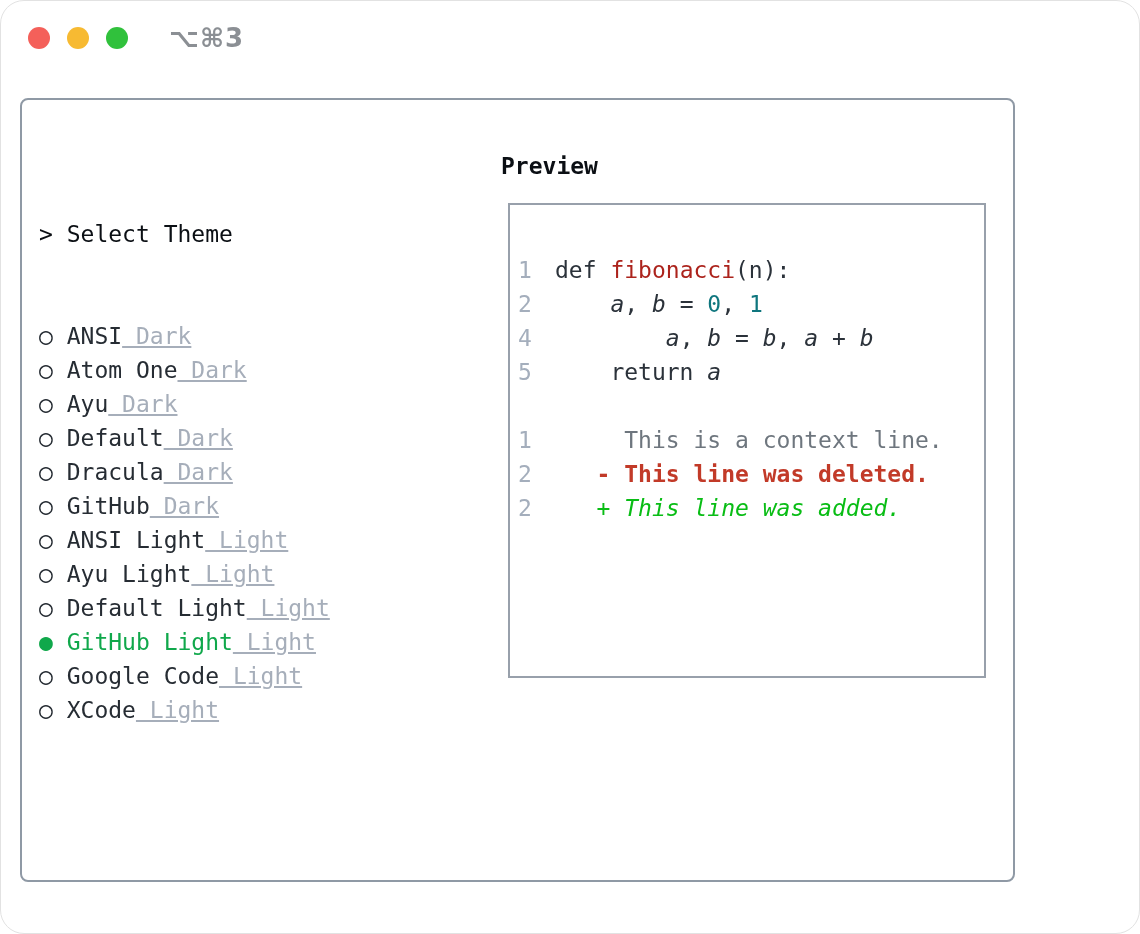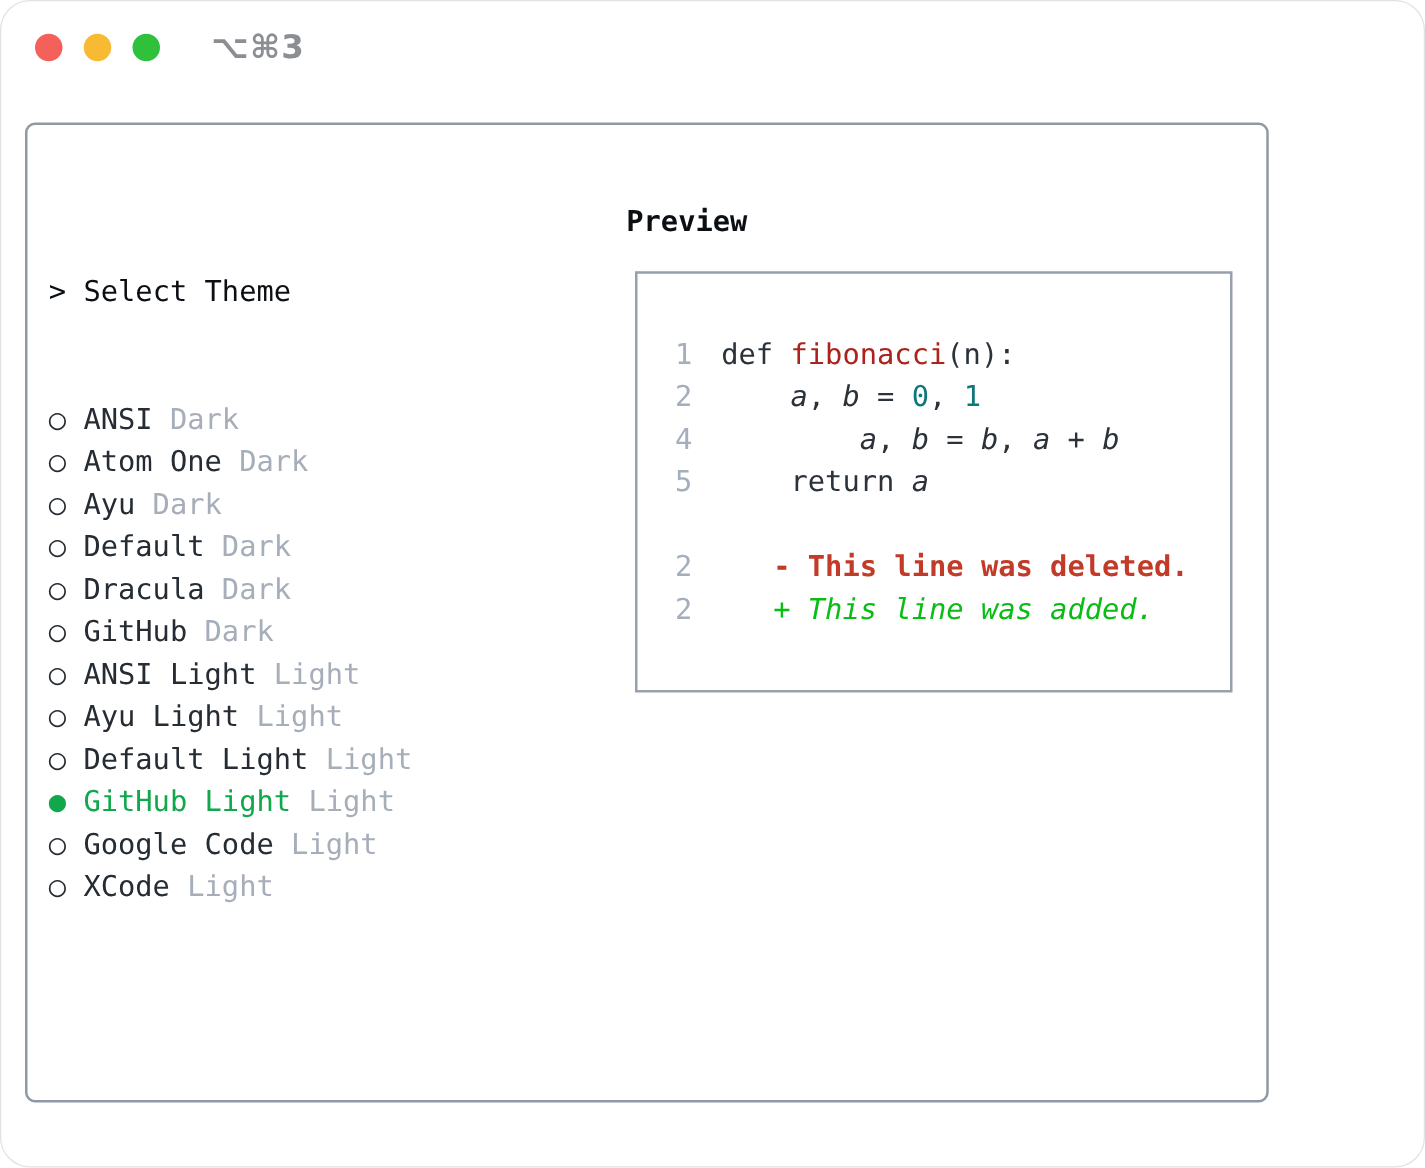--- a/index.html
+++ b/index.html
@@ -30,33 +30,33 @@
     border:2px solid var(--panel-border); border-radius:8px; background:#fff;
   }
 
   
   .left-col {
     position:absolute; left:38px; top:148px;
     font-size:23px; line-height:34px; white-space:pre; color:var(--text-dark);
   }
   .row { height:34px; white-space:pre; }
   .bold-black { font-weight:400; color:var(--text-black); }
-  .muted { color:var(--muted); }
+  .muted { color:var(--muted);text-decoration:underline; }
   .green { color:var(--green-selected); }
   .dark  { color:var(--text-dark); }
 
   
   .preview-title {
-    position:absolute; left:500px; top:160px; height:34px; line-height:34px;
+    position:absolute; left:500px; top:148px; height:34px; line-height:34px;
     font-size:23px; font-weight:700; color:var(--text-black); white-space:pre;
   }
   .preview-box {
-    position:absolute; left:507px; top:216px; width:478px; height:337px;
+    position:absolute; left:507px; top:202px; width:478px; height:475px;
     border:2px solid var(--box-border); background:#fff;
-    padding:48px 0 0 30px; overflow:hidden;
+    padding:48px 0 0 8px; overflow:hidden;
   }
   .code-line { height:34px; line-height:34px; font-size:23px; white-space:pre; }
   .ln { display:inline-block; width:37px; color:var(--line-number); }
   .seg-pl  { color:var(--code-plain); }
   .seg-fn  { color:var(--code-function-red); }
   .seg-num { color:var(--code-number-teal); }
   .seg-bi  { color:var(--code-builtin-blue); }
   .seg-var { color:var(--code-plain); font-style:italic; }
   .seg-ctx { color:var(--diff-context); }
   .seg-del { color:var(--diff-deleted);font-weight:bold; }
@@ -86,18 +86,19 @@
   </div>
 
   <div class="preview-title">Preview</div>
   <div class="preview-box">
     <div id="code">
         <div class="code-line"><span class="ln">1</span><span class="seg-pl">def </span><span class="seg-fn">fibonacci</span><span class="seg-pl">(n):</span></div>
         <div class="code-line"><span class="ln">2</span><span class="seg-pl">    </span><span class="seg-var">a</span><span class="seg-pl">, </span><span class="seg-var">b</span><span class="seg-pl"> = </span><span class="seg-num">0</span><span class="seg-pl">, </span><span class="seg-num">1</span></div>
         <div class="code-line"><span class="ln">4</span><span class="seg-pl">        </span><span class="seg-var">a</span><span class="seg-pl">, </span><span class="seg-var">b</span><span class="seg-pl"> = </span><span class="seg-var">b</span><span class="seg-pl">, </span><span class="seg-var">a</span><span class="seg-pl"> + </span><span class="seg-var">b</span></div>
         <div class="code-line"><span class="ln">5</span><span class="seg-pl">    return </span><span class="seg-var">a</span></div>
         <div class="code-line"><span class="ln"></span></div>
+        <div class="code-line"><span class="ln">1</span><span class="seg-ctx">     This is a context line.</span></div>
         <div class="code-line"><span class="ln">2</span><span class="seg-del">   - This line was deleted.</span></div>
         <div class="code-line"><span class="ln">2</span><span class="seg-add">   + This line was added.</span></div>
       </div>
   </div>
 
 </div>
 
 </body></html>

